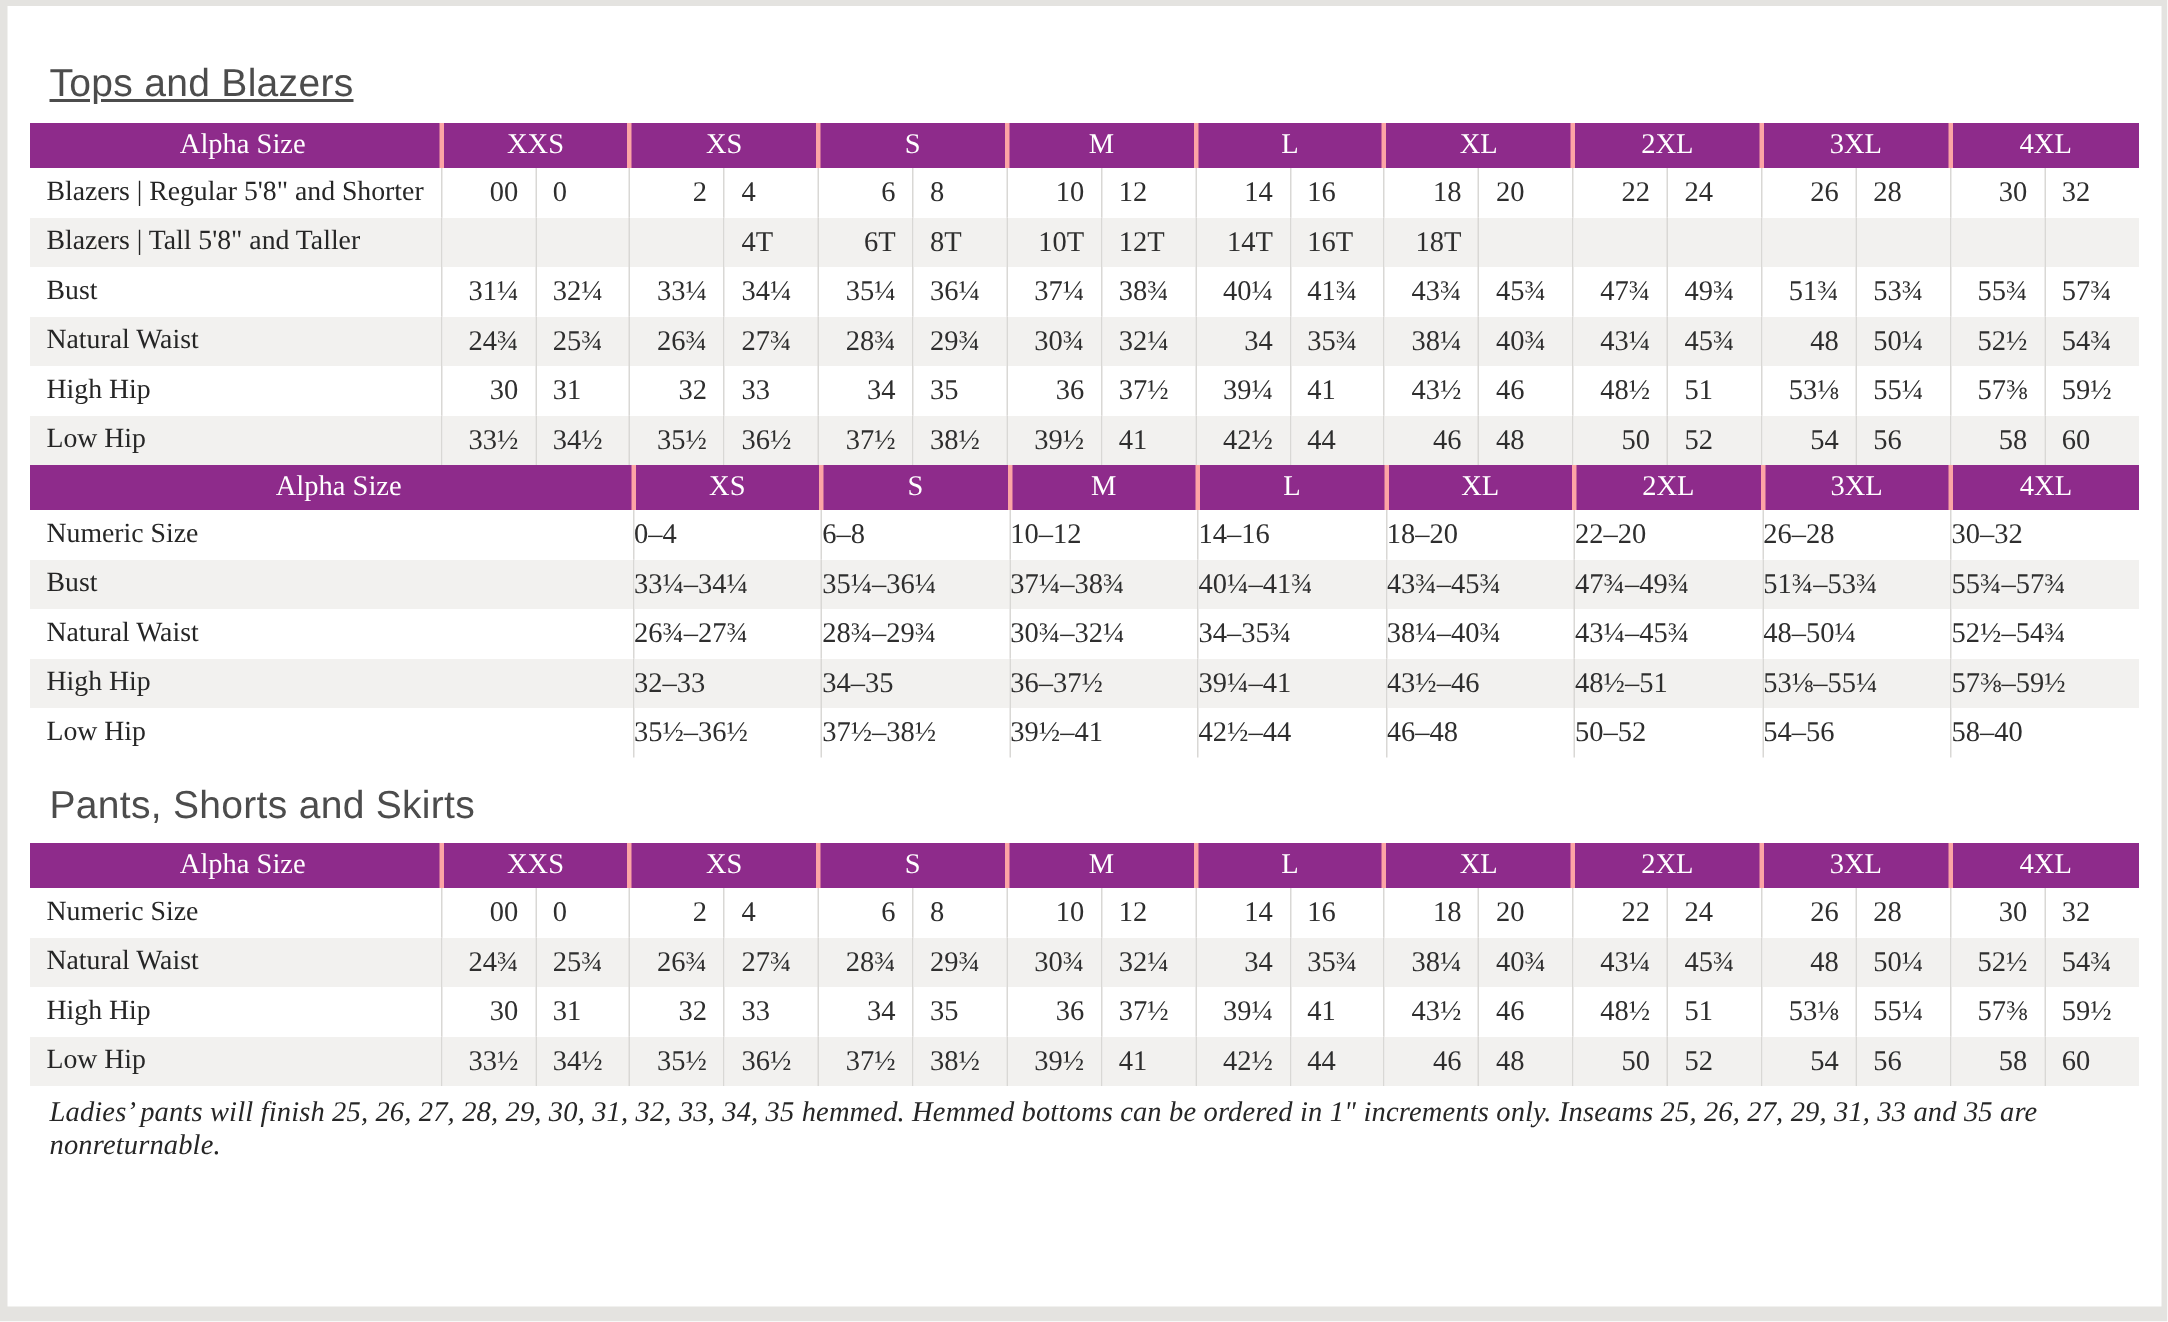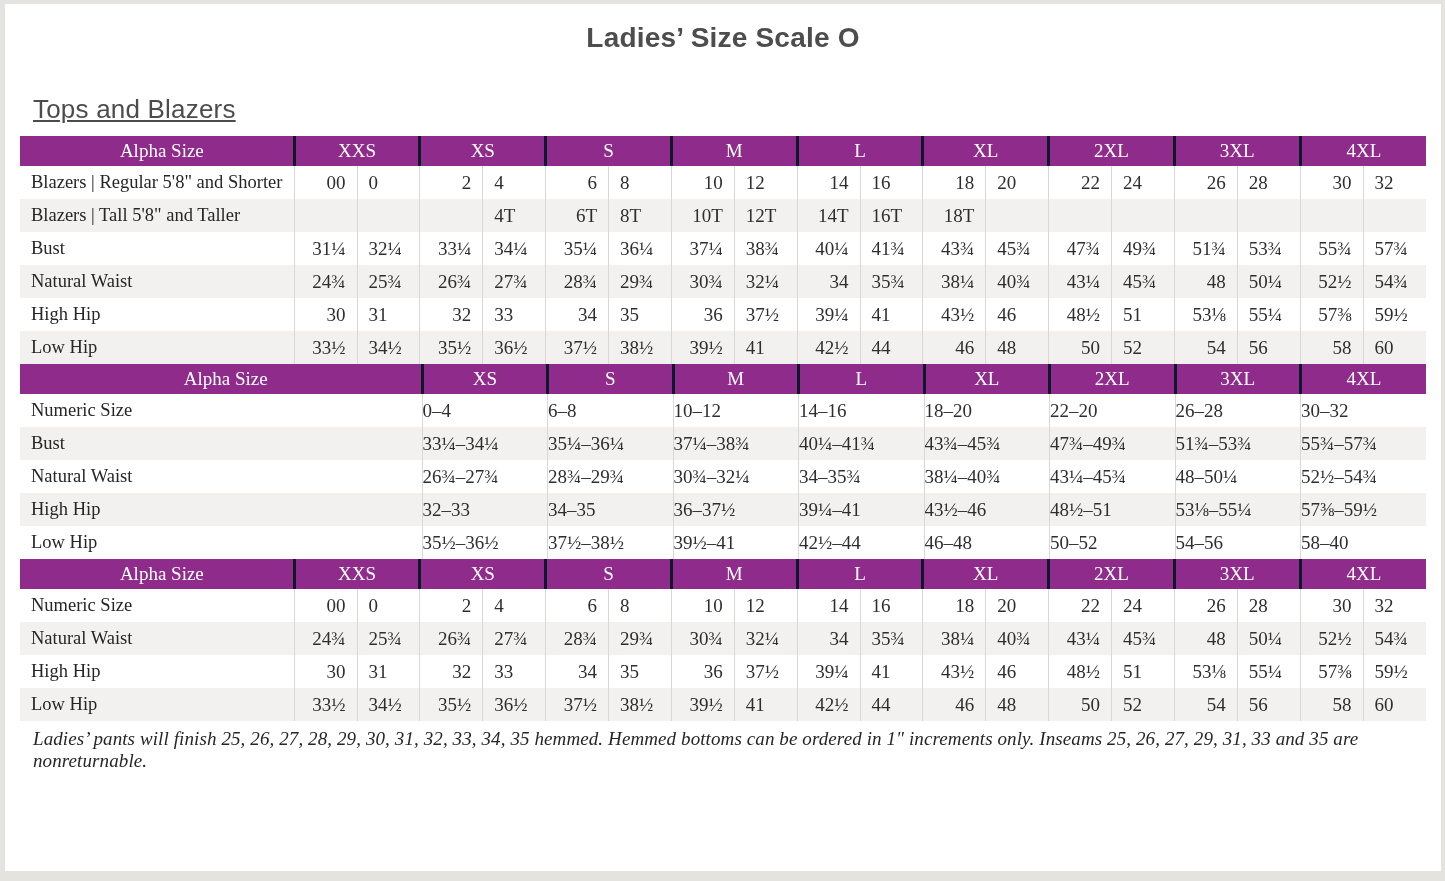--- a/index.html
+++ b/index.html
@@ -43,21 +43,21 @@
     font-size:19px;
     color:#2e2e2e;
   }
   table.size-table th {
     background:var(--accent,#8e2b8b);
     color:#ffffff;
     font-weight:normal;
     font-size:19px;
     height:30px;
     text-align:center;
-    border-left:3px solid #0f172a;
+    border-left:3px solid #fca5a5;
   }
   table.size-table th.header-label {
     text-align:center;
     padding-left:11px;
     border-left:none;
   }
   table.size-table td {
     height:33px;
     border-left:1px solid #d9d8d5;
     overflow:hidden;
@@ -80,21 +80,20 @@
     font-style:italic;
     font-size:19px;
     color:#262626;
     letter-spacing:0.1px;
   }
 </style>
 </head>
 <body>
 
 <div class="page">
-  <h1 class="page-title">Ladies’ Size Scale O</h1>
   <div id="sections">
       <h2 class="section-heading first">Tops and Blazers</h2>
       <table class="size-table paired">
         <colgroup>
           <col style="width: 19.5%;">
           <col>
           <col>
           <col>
           <col>
           <col>
@@ -331,20 +330,21 @@
             <td class="val">37½–38½</td>
             <td class="val">39½–41</td>
             <td class="val">42½–44</td>
             <td class="val">46–48</td>
             <td class="val">50–52</td>
             <td class="val">54–56</td>
             <td class="val">58–40</td>
           </tr>
         </tbody>
       </table>
+      <h2 class="section-heading tight">Pants, Shorts and Skirts</h2>
       <table class="size-table paired">
         <colgroup>
           <col style="width: 19.5%;">
           <col>
           <col>
           <col>
           <col>
           <col>
           <col>
           <col>

